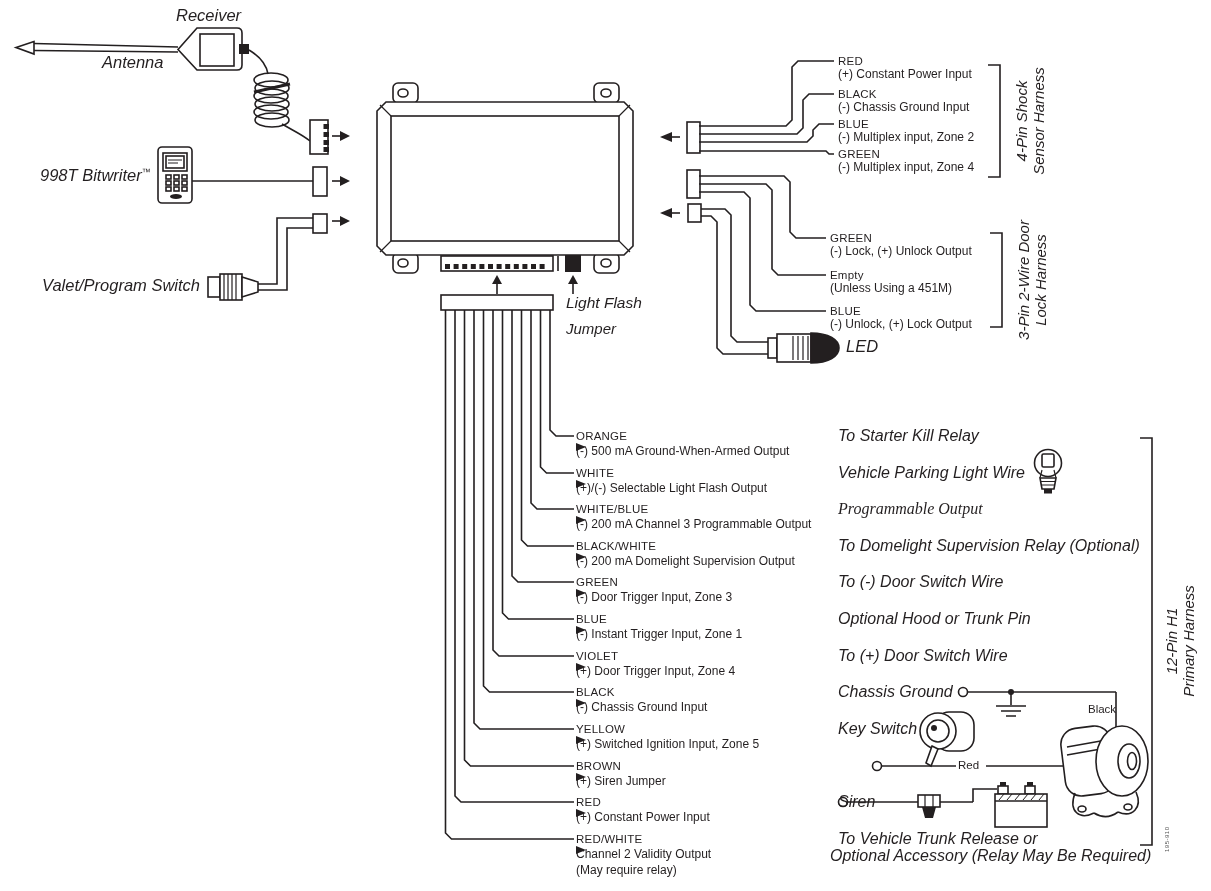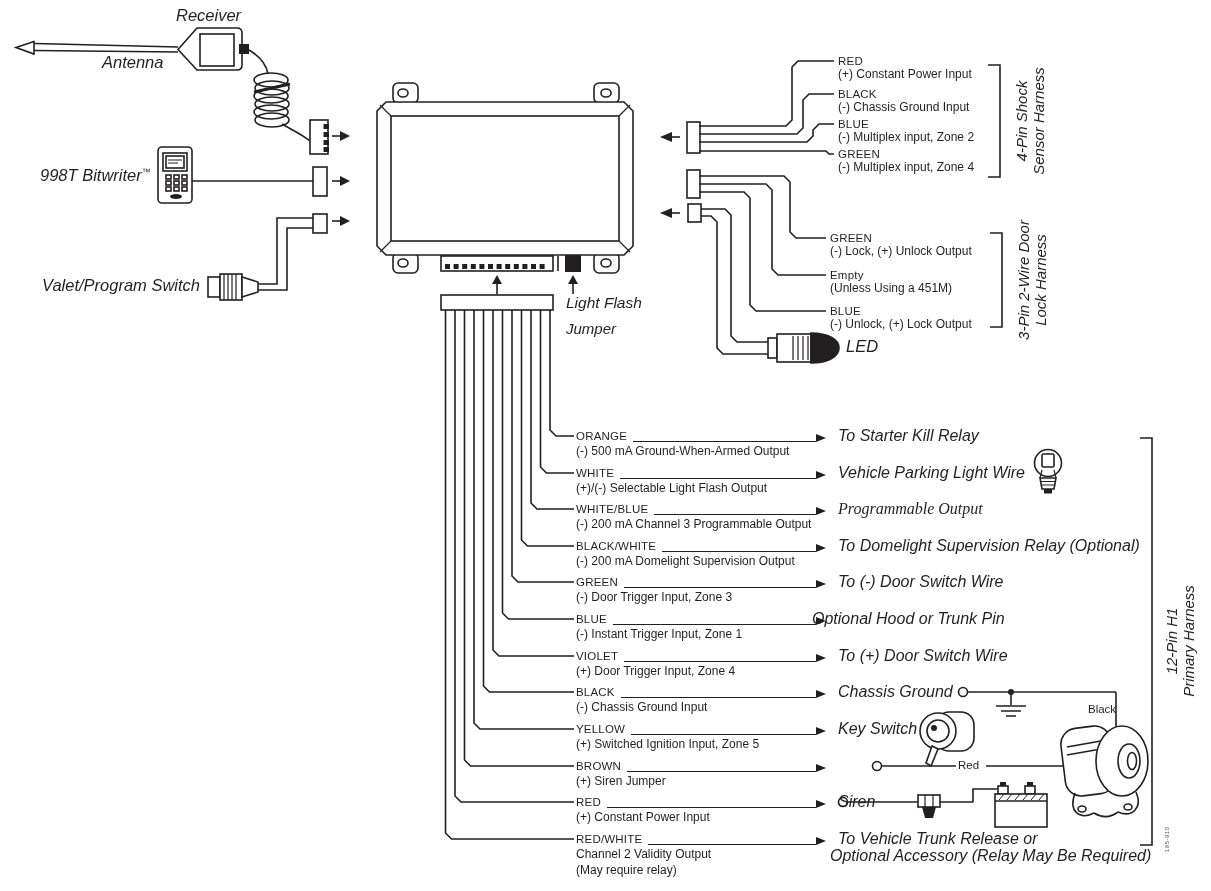--- a/index.html
+++ b/index.html
@@ -5,21 +5,21 @@
   html,body{margin:0;padding:0;}
   body{width:1211px;height:891px;position:relative;background:#fff;
        font-family:"Liberation Sans",sans-serif;color:#231f20;overflow:hidden;}
   .abs{position:absolute;white-space:nowrap;}
   .device{font-size:16.5px;font-style:italic;}
   .dest{font-size:16px;font-style:italic;}
   .wn{font-size:11.5px;letter-spacing:.2px;}
   .wd{font-size:12px;}
   .tag{font-size:11.5px;}
   .wire-row{position:absolute;left:576px;width:250px;}
-  .row-line{display:flex;align-items:flex-end;height:12px;}
+  .row-line{display:flex;align-items:flex-start;height:12px;flex-direction:column;}
   .row-line .wn{padding-right:6px;}
   .leader{flex:1;height:0;border-top:1.7px solid #231f20;}
   .ah{width:0;height:0;border-left:10px solid #231f20;
       border-top:4.5px solid transparent;border-bottom:4.5px solid transparent;}
   .wire-row .wd{margin-top:2px;}
   .rot{position:absolute;text-align:center;font-style:italic;font-size:15px;
        line-height:17px;transform:rotate(-90deg);}
   .pn{position:absolute;font-size:6px;color:#555;transform:rotate(-90deg);letter-spacing:.5px;}
   .sup{font-size:9px;vertical-align:super;}
   svg{position:absolute;left:0;top:0;}
@@ -400,21 +400,21 @@
     </div>
   <div class="wd">Channel 2 Validity Output</div>
   <div class="wd">(May require relay)</div>
 </div>
 
 <div class="abs dest" style="left:838px;top:427px;">To Starter Kill Relay</div>
 <div class="abs dest" style="left:838px;top:464px;">Vehicle Parking Light Wire</div>
 <div class="abs dest" style="left:838px;top:500px;font-family:Liberation Serif, serif;">Programmable Output</div>
 <div class="abs dest" style="left:838px;top:537px;">To Domelight Supervision Relay (Optional)</div>
 <div class="abs dest" style="left:838px;top:573px;">To (-) Door Switch Wire</div>
-<div class="abs dest" style="left:812px;top:610px;">Optional Hood or Trunk Pin</div>
+<div class="abs dest" style="left:838px;top:610px;">Optional Hood or Trunk Pin</div>
 <div class="abs dest" style="left:838px;top:647px;">To (+) Door Switch Wire</div>
 <div class="abs dest" style="left:838px;top:683px;">Chassis Ground</div>
 <div class="abs dest" style="left:838px;top:720px;">Key Switch</div>
 <div class="abs dest" style="left:838px;top:757px;margin-top:36px;">Siren</div>
 <div class="abs dest" style="left:838px;top:830px;">To Vehicle Trunk Release or</div>
 <div class="abs dest" style="left:830px;top:847px;">Optional Accessory (Relay May Be Required)</div>
 
 <div class="abs tag" style="left:1088px;top:703px;">Black</div>
 <div class="abs tag" style="left:958px;top:759px;">Red</div>
 

